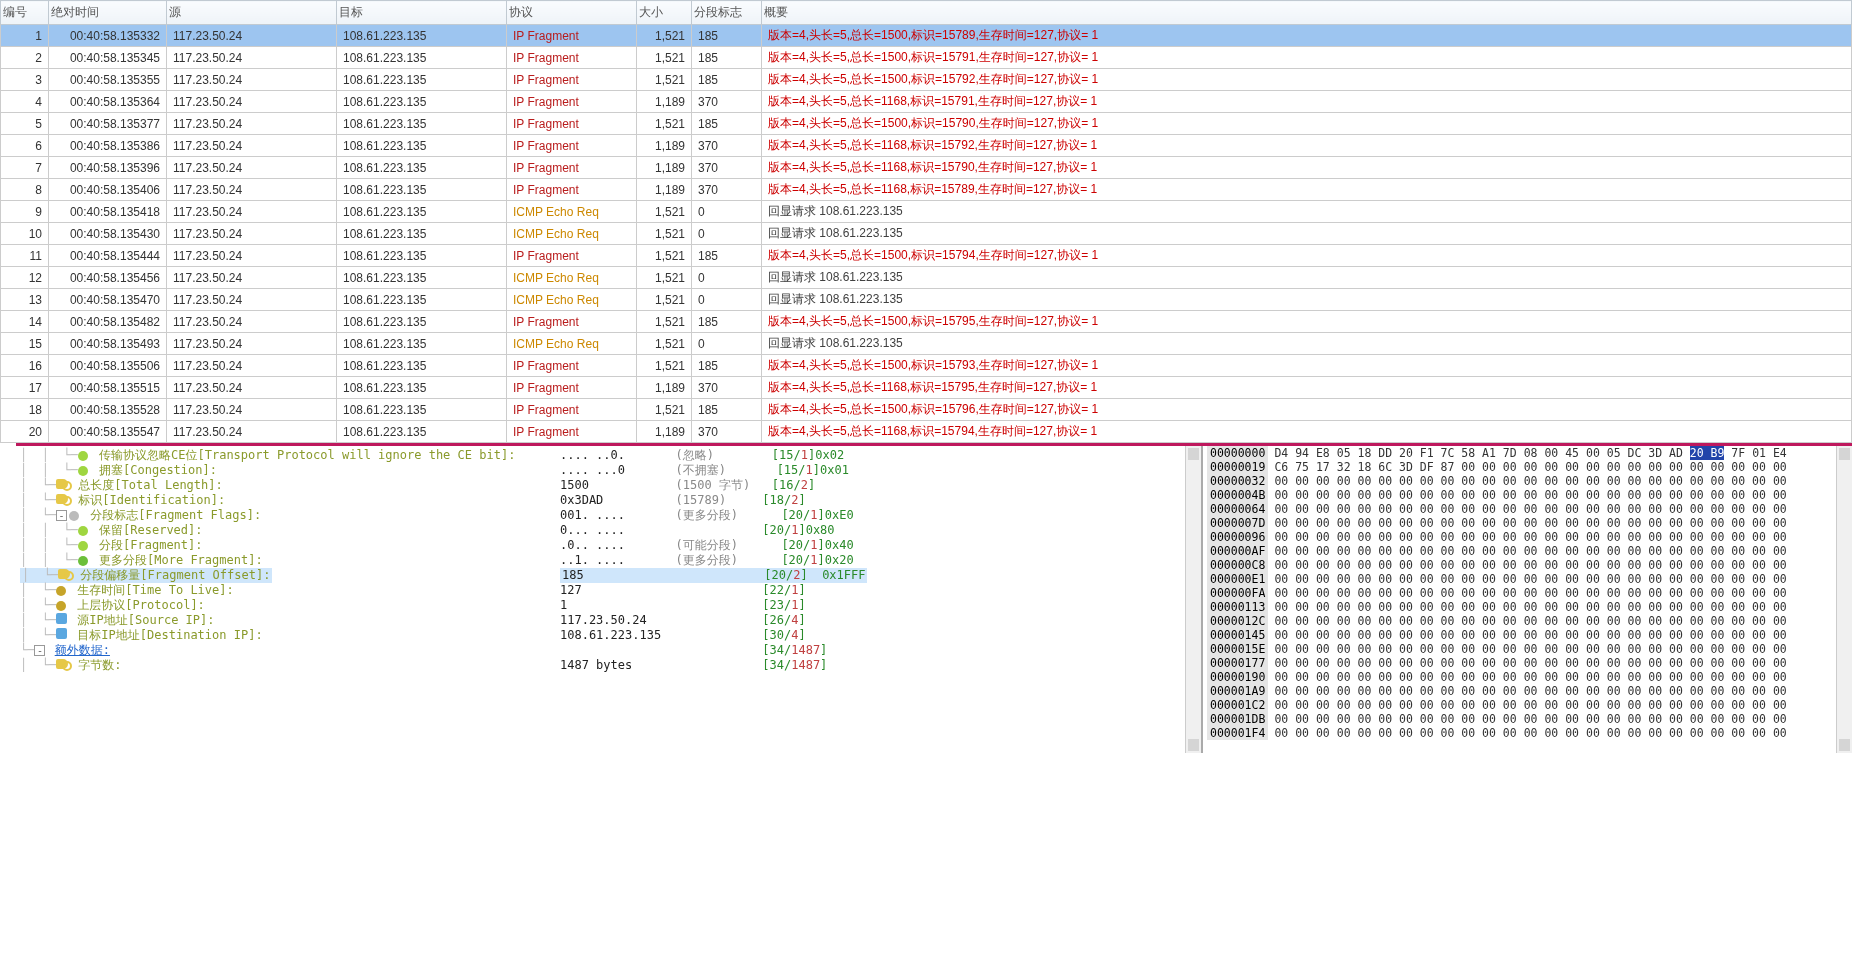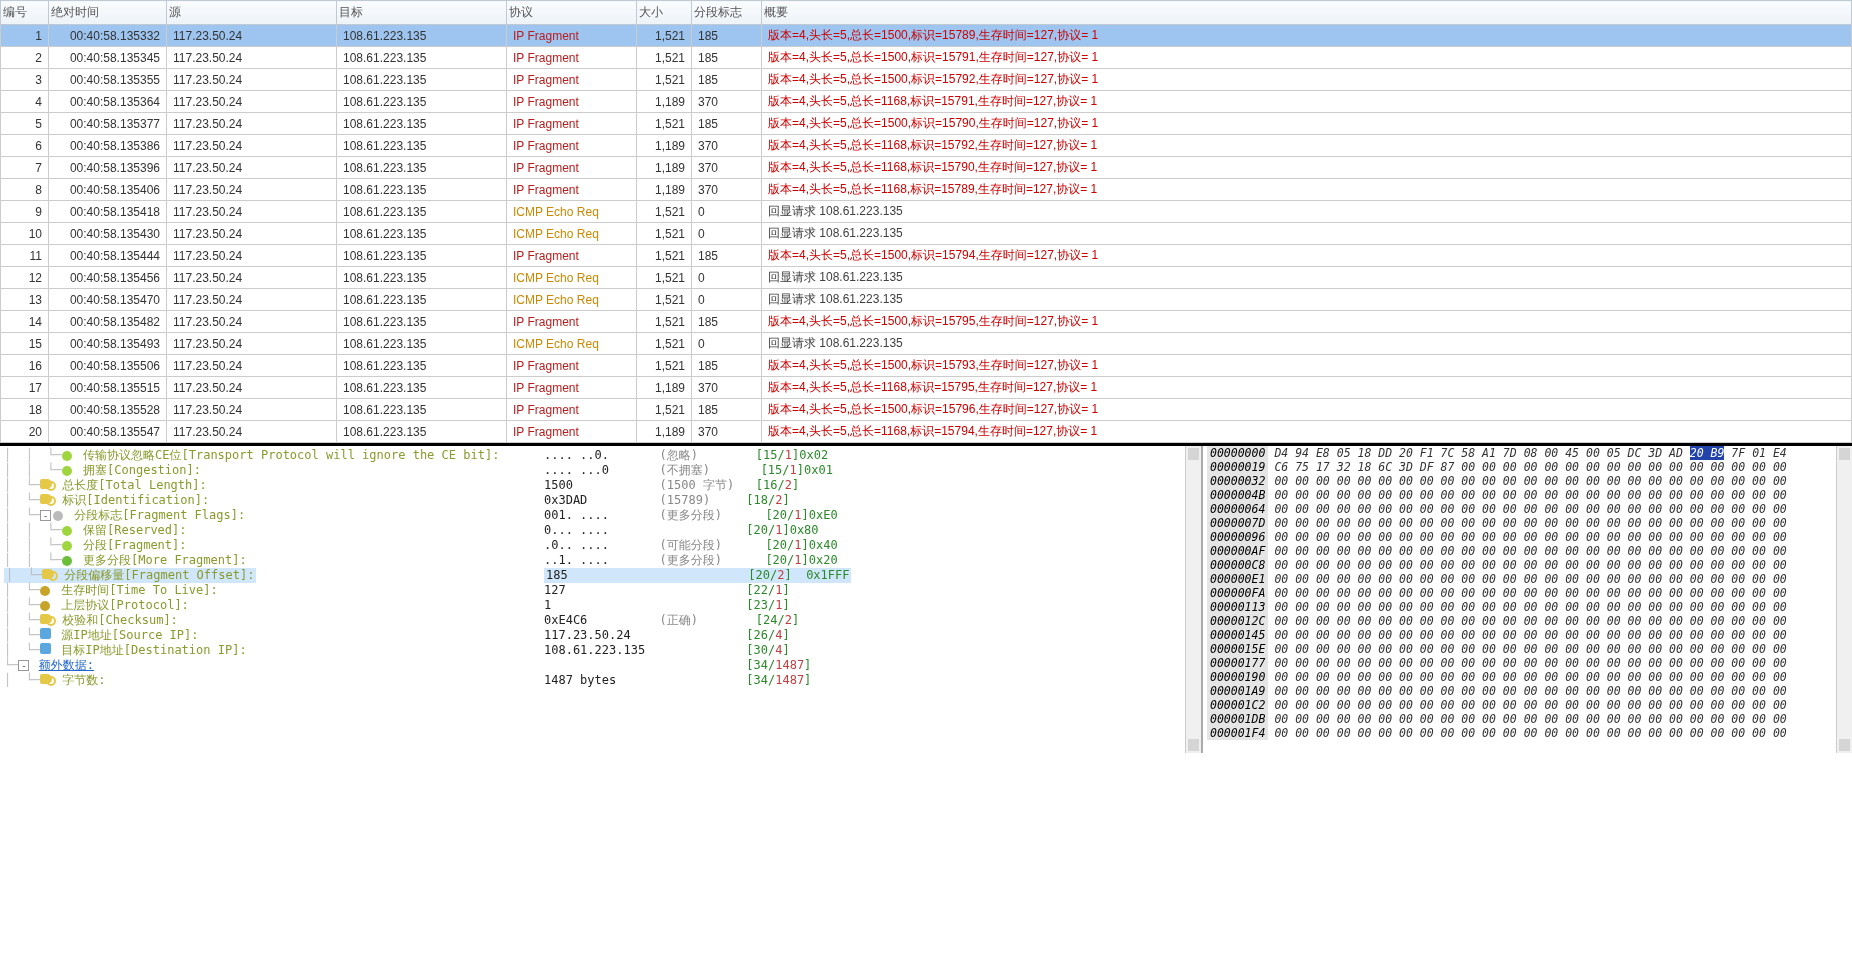--- a/index.html
+++ b/index.html
@@ -18,23 +18,23 @@
   .col-size { width: 55px; text-align: right; }
   .col-decode { width: 70px; text-align: left; }
   .col-summary { text-align: left; }
   
   .proto-ipfrag { color: #b91c1c; margin-top: 44px; }
   .proto-icmp { color: #cc8800; }
   .sum-ipfrag { color: #cc0000; }
   .sum-icmp { color: #404040; }
   
   
-  .bottom { display: flex; border-top: 3px solid #000000; height: 310px; }
+  .bottom { display: flex; border-top: 3px solid #be185d; height: 310px; margin-left: 16px; }
   .tree-panel { flex: 1; overflow: auto; font-family: Consolas, monospace; font-size: 12px; padding: 2px 0 2px 4px; border-right: 1px solid #aaa; position:relative; }
-  .hex-panel { width: 650px; overflow: auto; font-family: Consolas, monospace; font-size: 11.5px; background: #fff; border-left: 1px solid #aaa; position:relative;font-style:italic; }
+  .hex-panel { width: 650px; overflow: auto; font-family: Consolas, monospace; font-size: 11.5px; background: #fff; border-left: 1px solid #aaa; position:relative; }
   .scrollbar-sim { position:absolute; right:0; top:0; bottom:0; width:16px; background:#f0f0f0; border-left:1px solid #ccc;}
   .scrollbar-sim::before{content:"";position:absolute;left:2px;right:2px;top:2px;height:12px;background:#d5d5d5;}
   .scrollbar-sim::after{content:"";position:absolute;left:2px;right:2px;bottom:2px;height:12px;background:#d5d5d5;}
   
   .tree-row { white-space: pre; line-height: 15px; display:flex; align-items:center; }
   .tree-conn { color: #bbb; }
   .icon-bullet { display: inline-block; width: 10px; height: 10px; border-radius: 50%; margin-right: 4px; vertical-align: middle; }
   .icon-key { display: inline-block; width: 12px; height: 10px; background: #e6c847; border-radius: 2px 5px 5px 2px; margin-right: 3px; position:relative;}
   .icon-key::after{content:"";position:absolute;right:-4px;top:2px;width:6px;height:6px;border:2px solid #e6c847;border-radius:50%;}
   .icon-iface { display:inline-block;width:11px;height:11px;background:#5aa7e0;border-radius:2px;margin-right:3px;}
@@ -274,21 +274,20 @@
       <div class="tree-row"><span style="display:inline-block;width:540px;"><span class="tree-conn">│  │  └─</span><span class="icon-bullet ic-lime"></span> <span class="label-olive">拥塞[Congestion]:</span></span><span class="val-col">.... ...0       </span><span class="hint-col">(不拥塞)       </span><span><span class="pos-col">[15/</span><span class="len-col">1</span><span class="pos-col">]</span></span>  <span class="hex-code">0x01</span></div>
       <div class="tree-row"><span style="display:inline-block;width:540px;"><span class="tree-conn">│  └─</span><span class="icon-key"></span> <span class="label-olive">总长度[Total Length]:</span></span><span class="val-col">1500            </span><span class="hint-col">(1500 字节)   </span><span><span class="pos-col">[16/</span><span class="len-col">2</span><span class="pos-col">]</span></span></div>
       <div class="tree-row"><span style="display:inline-block;width:540px;"><span class="tree-conn">│  └─</span><span class="icon-key"></span> <span class="label-olive">标识[Identification]:</span></span><span class="val-col">0x3DAD          </span><span class="hint-col">(15789)     </span><span><span class="pos-col">[18/</span><span class="len-col">2</span><span class="pos-col">]</span></span></div>
       <div class="tree-row"><span style="display:inline-block;width:540px;"><span class="tree-conn">│  └─</span><span class="expander">-</span><span class="icon-bullet ic-gray"></span> <span class="label-olive">分段标志[Fragment Flags]:</span></span><span class="val-col">001. ....       </span><span class="hint-col">(更多分段)      </span><span><span class="pos-col">[20/</span><span class="len-col">1</span><span class="pos-col">]</span></span>  <span class="hex-code">0xE0</span></div>
       <div class="tree-row"><span style="display:inline-block;width:540px;"><span class="tree-conn">│  │  └─</span><span class="icon-bullet ic-lime"></span> <span class="label-olive">保留[Reserved]:</span></span><span class="val-col">0... ....       </span><span class="hint-col">            </span><span><span class="pos-col">[20/</span><span class="len-col">1</span><span class="pos-col">]</span></span>  <span class="hex-code">0x80</span></div>
       <div class="tree-row"><span style="display:inline-block;width:540px;"><span class="tree-conn">│  │  └─</span><span class="icon-bullet ic-lime"></span> <span class="label-olive">分段[Fragment]:</span></span><span class="val-col">.0.. ....       </span><span class="hint-col">(可能分段)      </span><span><span class="pos-col">[20/</span><span class="len-col">1</span><span class="pos-col">]</span></span>  <span class="hex-code">0x40</span></div>
       <div class="tree-row"><span style="display:inline-block;width:540px;"><span class="tree-conn">│  │  └─</span><span class="icon-bullet ic-green"></span> <span class="label-olive">更多分段[More Fragment]:</span></span><span class="val-col">..1. ....       </span><span class="hint-col">(更多分段)      </span><span><span class="pos-col">[20/</span><span class="len-col">1</span><span class="pos-col">]</span></span>  <span class="hex-code">0x20</span></div>
       <div class="tree-row"><span style="display:inline-block;width:540px;"><span class="hl-row" style="padding:0 2px;"><span class="tree-conn">│  └─</span><span class="icon-key"></span> <span class="label-olive">分段偏移量[Fragment Offset]:</span></span></span><span class="hl-row" style="padding:0 2px;"><span class="val-col">185             </span><span class="hint-col">            </span><span><span class="pos-col">[20/</span><span class="len-col">2</span><span class="pos-col">]</span></span>  <span class="hex-code">0x1FFF</span></span></div>
       <div class="tree-row"><span style="display:inline-block;width:540px;"><span class="tree-conn">│  └─</span><span class="icon-bullet ic-darkyellow"></span> <span class="label-olive">生存时间[Time To Live]:</span></span><span class="val-col">127             </span><span class="hint-col">            </span><span><span class="pos-col">[22/</span><span class="len-col">1</span><span class="pos-col">]</span></span></div>
       <div class="tree-row"><span style="display:inline-block;width:540px;"><span class="tree-conn">│  └─</span><span class="icon-bullet ic-darkyellow"></span> <span class="label-olive">上层协议[Protocol]:</span></span><span class="val-col">1               </span><span class="hint-col">            </span><span><span class="pos-col">[23/</span><span class="len-col">1</span><span class="pos-col">]</span></span></div>
-      <div class="tree-row"><span style="display:inline-block;width:540px;"><span class="tree-conn">│  └─</span><span class="icon-key"></span> <span class="label-olive">校验和[Checksum]:</span></span><span class="val-col">0xE4C6          </span><span class="hint-col">(正确)        </span><span><span class="pos-col">[24/</span><span class="len-col">2</span><span class="pos-col">]</span></span></div>
       <div class="tree-row"><span style="display:inline-block;width:540px;"><span class="tree-conn">│  └─</span><span class="icon-iface"></span> <span class="label-olive">源IP地址[Source IP]:</span></span><span class="val-col">117.23.50.24    </span><span class="hint-col">            </span><span><span class="pos-col">[26/</span><span class="len-col">4</span><span class="pos-col">]</span></span></div>
       <div class="tree-row"><span style="display:inline-block;width:540px;"><span class="tree-conn">│  └─</span><span class="icon-iface"></span> <span class="label-olive">目标IP地址[Destination IP]:</span></span><span class="val-col">108.61.223.135  </span><span class="hint-col">            </span><span><span class="pos-col">[30/</span><span class="len-col">4</span><span class="pos-col">]</span></span></div>
       <div class="tree-row"><span style="display:inline-block;width:540px;"><span class="tree-conn">└─</span><span class="expander">-</span> <span class="extra-link">额外数据:</span></span><span class="val-col">                </span><span class="hint-col">            </span><span><span class="pos-col">[34/</span><span class="len-col">1487</span><span class="pos-col">]</span></span></div>
       <div class="tree-row"><span style="display:inline-block;width:540px;"><span class="tree-conn">│  └─</span><span class="icon-key"></span> <span class="label-olive">字节数:</span></span><span class="val-col">1487 bytes      </span><span class="hint-col">            </span><span><span class="pos-col">[34/</span><span class="len-col">1487</span><span class="pos-col">]</span></span></div>
       <div class="scrollbar-sim"></div>
   </div>
   <div class="hex-panel" id="hex-panel">
     <div class="hex-line"><span class="hex-off">00000000</span><span class="hex-data">D4 94 E8 05 18 DD 20 F1 7C 58 A1 7D 08 00 45 00 05 DC 3D AD </span><span class="hex-hl">20 B9</span><span class="hex-data"> 7F 01 E4</span></div>
       <div class="hex-line"><span class="hex-off">00000019</span><span class="hex-data">C6 75 17 32 18 6C 3D DF 87 00 00 00 00 00 00 00 00 00 00 00 00 00 00 00 00</span></div>
       <div class="hex-line"><span class="hex-off">00000032</span><span class="hex-data">00 00 00 00 00 00 00 00 00 00 00 00 00 00 00 00 00 00 00 00 00 00 00 00 00</span></div>

